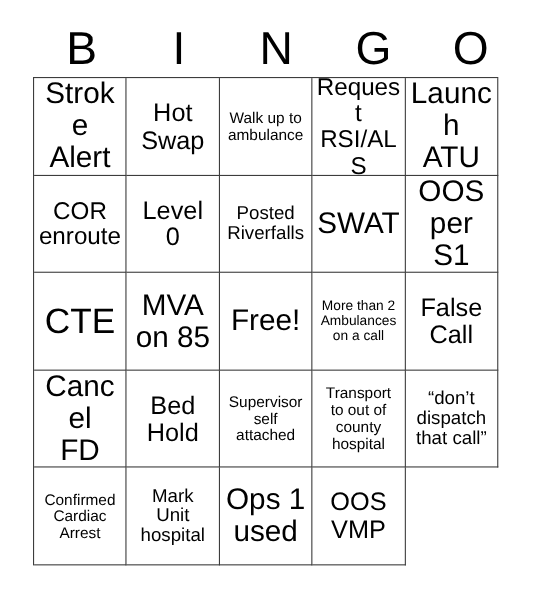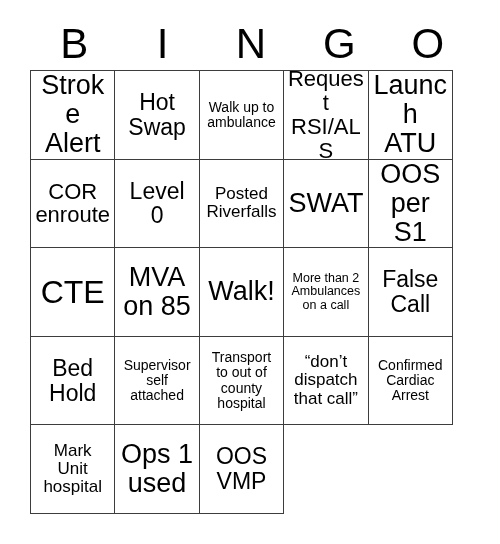--- a/index.html
+++ b/index.html
@@ -136,32 +136,36 @@
       </div>
 
     <div class="cell fs-xxl">
         <span class="cell-text">CTE</span>
       </div>
     <div class="cell fs-lg">
         <span class="cell-text">MVA
 on 85</span>
       </div>
     <div class="cell fs-lg">
-        <span class="cell-text">Walk!</span>
+        <span class="cell-text">Free!</span>
       </div>
     <div class="cell fs-xxs">
         <span class="cell-text">More than 2
 Ambulances
 on a call</span>
       </div>
     <div class="cell fs-xl">
         <span class="cell-text">False
 Call</span>
       </div>
 
+    <div class="cell fs-lg">
+        <span class="cell-text">Cancel
+FD</span>
+      </div>
     <div class="cell fs-xl">
         <span class="cell-text">Bed
 Hold</span>
       </div>
     <div class="cell fs-xs">
         <span class="cell-text">Supervisor
 self
 attached</span>
       </div>
     <div class="cell fs-xs">

